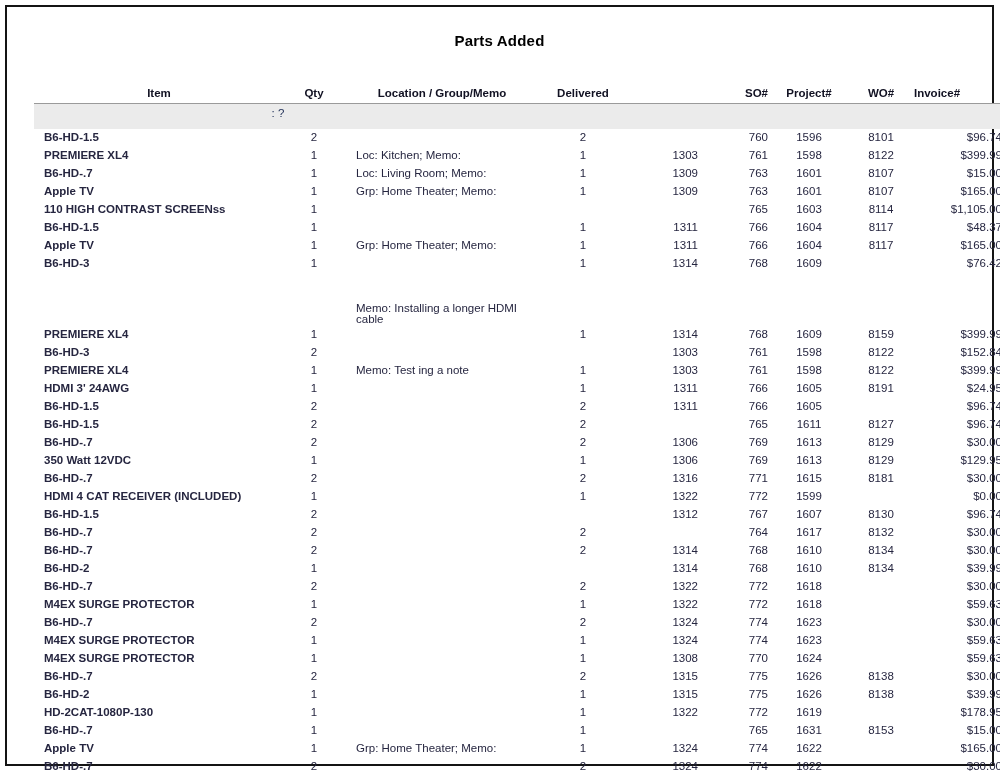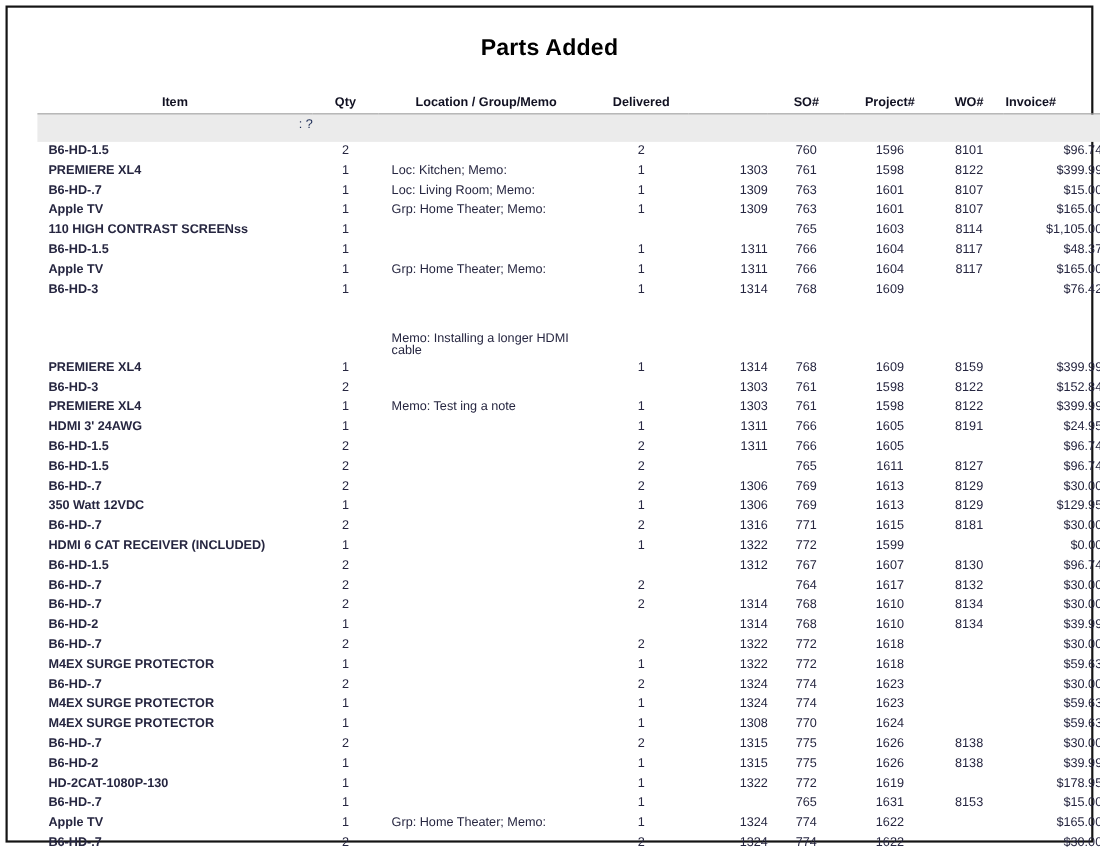--- a/index.html
+++ b/index.html
@@ -19,21 +19,21 @@
     left: 5px;
     top: 5px;
     width: 989px;
     height: 761px;
     border: 2px solid #141414;
     box-sizing: border-box;
     background: #ffffff;
   }
   .report-title {
     text-align: center;
-    font-size: 21px;
+    font-size: 15px;
     font-weight: bold;
     color: #000000;
     letter-spacing: 0.2px;
     margin-top: 25px;
     margin-bottom: 0;
   }
   .report-body {
     position: absolute;
     left: 27px;
     top: 80px;
@@ -60,21 +60,21 @@
     color: #262640;
     white-space: nowrap;
     overflow: hidden;
   }
   
   .c-item   { width: 250px; text-align: left;  padding-left: 10px !important; font-weight: bold; }
   .c-qty    { width: 60px;  text-align: center; }
   .c-loc    { width: 196px; text-align: left;  padding-left: 12px !important; }
   .c-del    { width: 86px;  text-align: center; }
   .c-inv2   { width: 72px;  text-align: right; }
-  .c-so     { width: 70px;  text-align: center; }
+  .c-so     { width: 70px;  text-align: right; }
   .c-proj   { width: 82px;  text-align: center; }
   .c-wo     { width: 62px;  text-align: center; }
   .c-amt    { width: 98px;  text-align: right; padding-right: 10px !important; }
 
   th.c-item { text-align: center; padding-left: 0 !important; }
   th.c-loc  { text-align: center; padding-left: 0 !important; }
   th.c-amt  { text-align: left; padding-right: 0 !important; padding-left: 2px !important; }
 
   tr.group-header td {
     background: #ebebeb;
@@ -313,21 +313,21 @@
             <td class="c-qty">2</td>
             <td class="c-loc"></td>
             <td class="c-del">2</td>
             <td class="c-inv2">1316</td>
             <td class="c-so">771</td>
             <td class="c-proj">1615</td>
             <td class="c-wo">8181</td>
             <td class="c-amt">$30.00</td>
           </tr>
           <tr class="data-row">
-            <td class="c-item">HDMI 6 CAT RECEIVER (INCLUDED)</td>
+            <td class="c-item">HDMI 4 CAT RECEIVER (INCLUDED)</td>
             <td class="c-qty">1</td>
             <td class="c-loc"></td>
             <td class="c-del">1</td>
             <td class="c-inv2">1322</td>
             <td class="c-so">772</td>
             <td class="c-proj">1599</td>
             <td class="c-wo"></td>
             <td class="c-amt">$0.00</td>
           </tr>
           <tr class="data-row">

